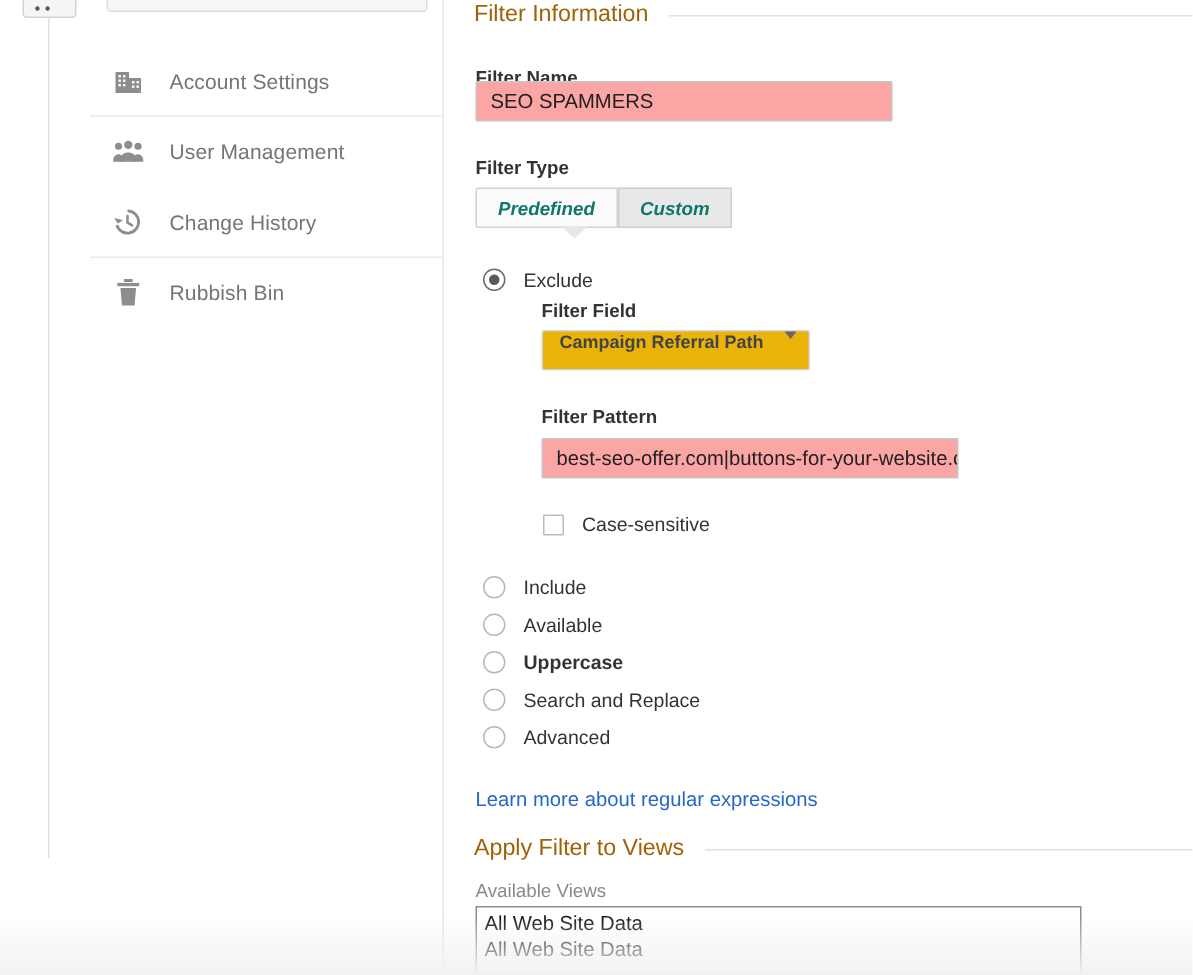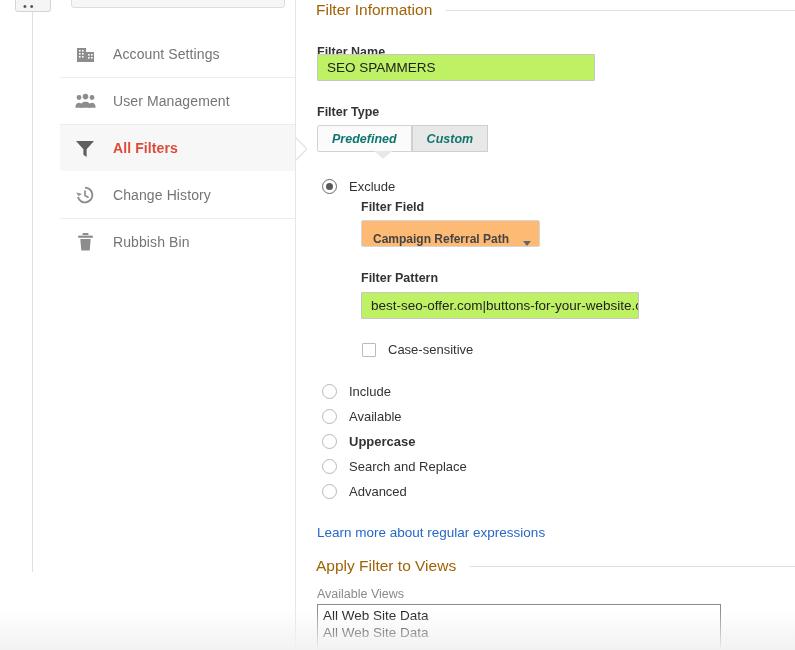--- a/index.html
+++ b/index.html
@@ -85,21 +85,21 @@
   .section-head .rule {
     flex: 1; height: 1px; background: #e0e0e0; margin-left: 14px;
   }
 
   .field-label {
     font-size: 12.5px; color: #333; font-weight: bold;
   }
   .text-input {
     border: 1px solid #c6c6c6;
     border-radius: 1px;
-    background: #bef264;
+    background: #fca5a5;
     font-size: 13.5px;
     color: #222;
     padding: 0 9px;
     height: 27px;
     line-height: 25px;
     white-space: nowrap; overflow: hidden;
     font-family: "Liberation Sans", sans-serif;
   }
 
   
@@ -144,23 +144,23 @@
   .radio.checked { border-color: #6a6a6a; }
   .radio.checked::after {
     content: ""; position: absolute;
     left: 3px; top: 3px; width: 7px; height: 7px;
     border-radius: 50%; background: #5a5a5a;
   }
   .radio-label { font-size: 13px; color: #333; }
 
   
   .dropdown {
-    display: inline-flex; align-items: flex-end;
+    display: inline-flex; align-items: flex-start;
     height: 27px;
-    background: #fdba74;
+    background: #eab308;
     border: 1px solid #d6d6d6;
     border-radius: 2px;
     padding: 0 8px 0 11px;
     cursor: pointer;
   }
   .dropdown-text { font-size: 12px; color: #444; font-weight: bold; }
   .caret {
     margin-left: 14px;
     width: 0; height: 0;
     border-left: 4px solid transparent;
@@ -238,29 +238,20 @@
           <circle cx="10.5" cy="3.6" r="2.8" fill="#8d8d8d"></circle>
           <circle cx="17" cy="4.5" r="2.4" fill="#8d8d8d"></circle>
           <path d="M0.5 13.6c0-2.3 1.8-3.8 3.5-3.8s3.5 1.5 3.5 3.8v1.2h-7z" fill="#8d8d8d"></path>
           <path d="M13.5 13.6c0-2.3 1.8-3.8 3.5-3.8s3.5 1.5 3.5 3.8v1.2h-7z" fill="#8d8d8d"></path>
           <path d="M5.4 13.2c0-2.7 2.2-4.5 5.1-4.5s5.1 1.8 5.1 4.5v1.6H5.4z" fill="#8d8d8d"></path>
         </svg>
       </span>
       <span class="nav-label">User Management</span>
     </div>
 
-    <div class="nav-item selected">
-      <span class="nav-icon">
-        <svg width="20" height="19" viewBox="0 0 20 19">
-          <path d="M1 2h18l-7.4 8.2V18l-3.2-2.3v-5.5z" fill="#5f5f5f"></path>
-        </svg>
-      </span>
-      <span class="nav-label">All Filters</span>
-      <span class="sel-pointer"></span>
-    </div>
 
     <div class="nav-item no-rule">
       <span class="nav-icon">
         <svg width="20" height="20" viewBox="0 0 20 20">
           <path d="M10 2.6a7.4 7.4 0 1 1-7.1 9.5" fill="none" stroke="#8d8d8d" stroke-width="1.9"></path>
           <path d="M1.2 7.4l2.3 3.6 3.6-2.1z" fill="#8d8d8d"></path>
           <path d="M10 6v4.4l3 1.8" fill="none" stroke="#8d8d8d" stroke-width="1.7" stroke-linecap="round"></path>
         </svg>
       </span>
       <span class="nav-label">Change History</span>

